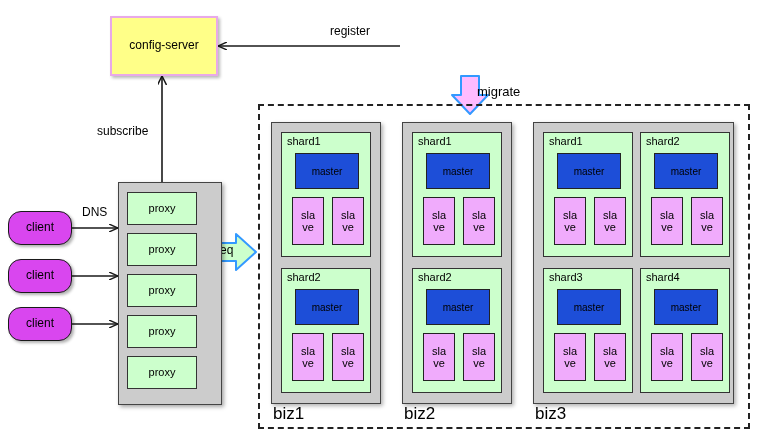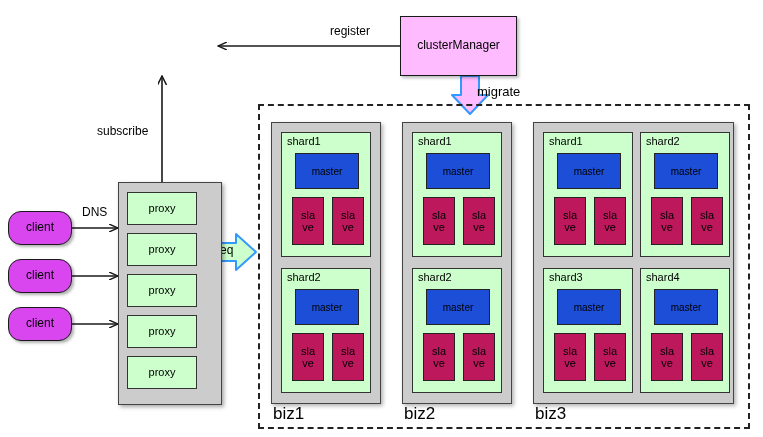--- a/index.html
+++ b/index.html
@@ -105,21 +105,21 @@
     color: #000;
     white-space: nowrap;
   }
   .master {
     background: #1d4ed8;
     border: 1.5px solid #222222;
     color: #000;
     font-size: 10px;
   }
   .slave {
-    background: #be185d;
+    background: #f0abfc;
     border: 1.5px solid #222222;
     color: #000;
     font-size: 11px;
     flex-direction: column;
   }
   .slave span { display: block; }
 
   
   .cluster-dashed {
     border: 2px dashed #222222;
@@ -167,24 +167,24 @@
 
     <g>
       <path d="M214,243 L236,243 L236,234 L256,252 L236,270 L236,261 L214,261 Z" fill="#ccffcc" stroke="#3399ff" stroke-width="2" stroke-linejoin="round"></path>
     </g>
 
     <g>
       <path d="M461,76 L461,95 L452,95 L470,114 L488,95 L479,95 L479,76 Z" fill="#ffbbff" stroke="#3399ff" stroke-width="2" stroke-linejoin="round"></path>
     </g>
   </svg>
 
-
-  <div class="abs node-text cluster-manager" style="left:400px; top:16px; width:117px; height:60px;">
-    <span>clusterManager</span>
-  </div>
+  <div class="abs node-text config-server" style="left:110px; top:16px; width:108px; height:60px;">
+    <span>config-server</span>
+  </div>
+
 
 
   <div class="abs edge-label" style="left:330px; top:24px;">register</div>
   <div class="abs edge-label big" style="left:477px; top:84px;">migrate</div>
   <div class="abs edge-label" style="left:97px; top:124px;">subscribe</div>
   <div class="abs edge-label" style="left:82px; top:205px;text-align:center;">DNS</div>
   <div class="abs edge-label" style="left:216px; top:243px;">req</div>
 
   <div class="abs node-text client" style="left:8px; top:211px; width:64px; height:34px;">
     <span>client</span>

